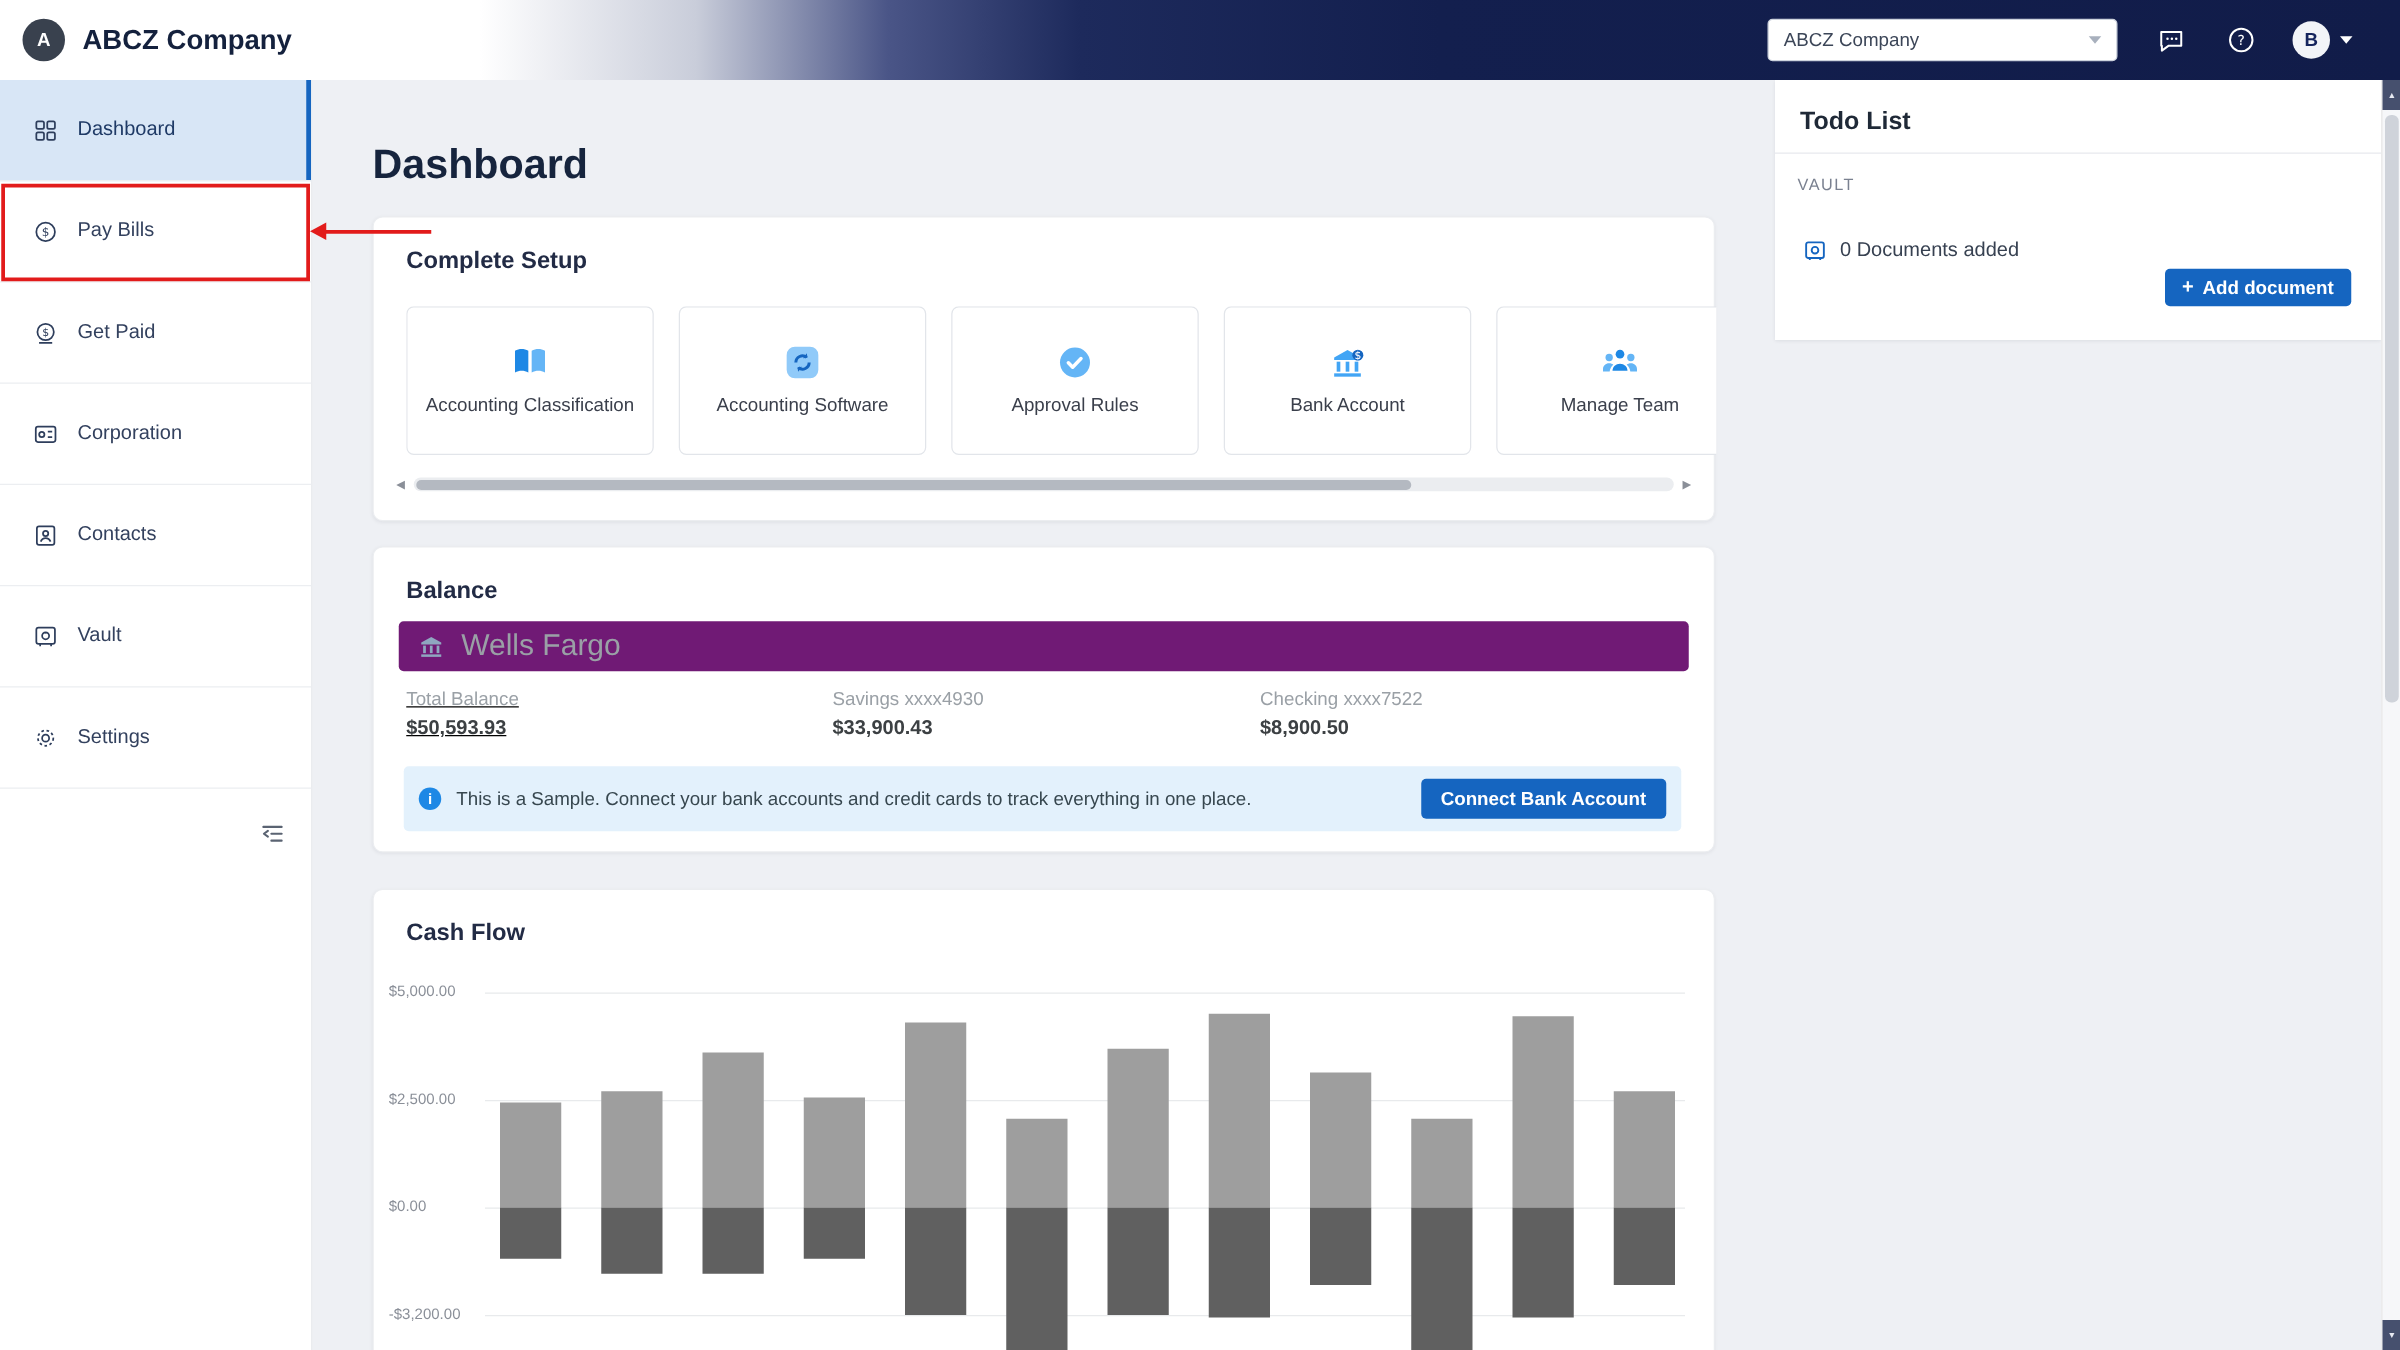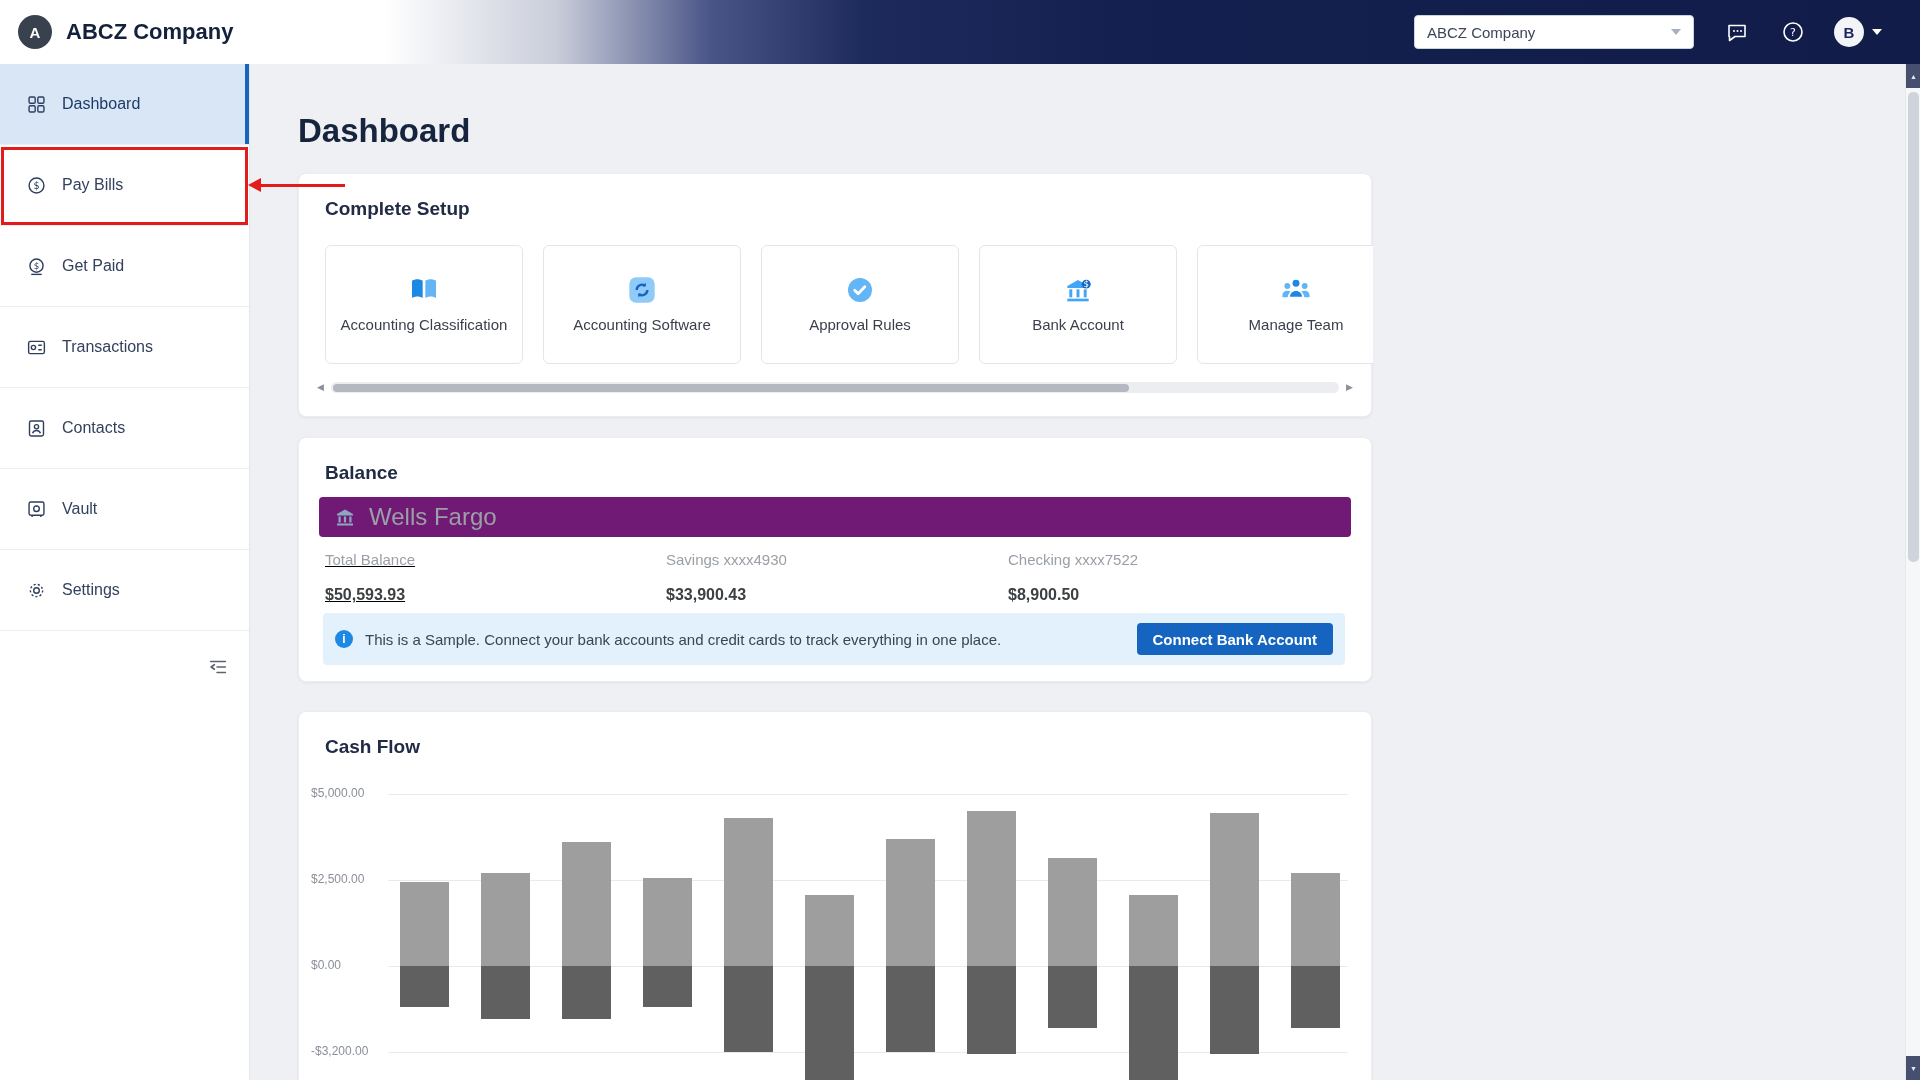--- a/index.html
+++ b/index.html
@@ -47,21 +47,21 @@
   .hscroll-thumb { position:absolute; left:2px; top:1.5px; height:8px; width:79%; background:#b4b9c1; border-radius:5px; cursor:pointer; }
   .hs-arrow { position:absolute; top:208px; font-size:9px; color:#8a8f98; line-height:11px; cursor:pointer; user-select:none; }
   .hs-arrow.left { left:18px; } .hs-arrow.right { right:18px; }
 
   
   #balance-card { top:373px; height:245px; }
   .wf-row { position:absolute; left:20px; right:20px; top:59px; height:40px; background:#701a75; border-radius:4px; display:flex; align-items:center; gap:12px; padding-left:14px; }
   .wf-name { font-size:24px; color:#9aa0a6; }
   .bal-col { position:absolute; top:113px; }
   .bal-col .lbl { font-size:15px; color:#9aa0a6; }
-  .bal-col .val { font-size:16px; font-weight:700; color:#3c4043; margin-top:18px; }
+  .bal-col .val { font-size:16px; font-weight:700; color:#3c4043; margin-top:6px; }
   .col-1 { left:26px;text-decoration:underline; } .col-2 { left:367px; } .col-3 { left:709px; }
   .sample-banner { position:absolute; left:24px; right:26px; top:175px; height:52px; background:#e3f1fc; border-radius:4px; display:flex; align-items:center; padding:0 12px; }
   .info-icon { width:18px; height:18px; border-radius:50%; background:#1e88e5; color:#fff; font-size:12px; font-weight:700; display:flex; align-items:center; justify-content:center; font-style:normal; flex:0 0 auto; }
   .sample-text { font-size:15px; color:#37474f; margin-left:12px; }
   .btn-blue { background:#1565c0; color:#fff; border:none; border-radius:4px; font-size:15px; font-weight:600; font-family:"Liberation Sans",sans-serif; cursor:pointer; }
   .connect-btn { margin-left:auto; height:32px; padding:4px 16px; }
 
   
   #cashflow-card { top:647px; height:520px; }
   .chart { position:absolute; left:0; top:0; width:100%; height:100%; }
@@ -148,21 +148,21 @@
         <path d="M6 21h12"></path>
       </svg>
       <span>Get Paid</span>
     </div>
     <div class="nav-item">
       <svg width="21" height="21" viewBox="0 0 24 24" fill="none" stroke="#2e3e5c" stroke-width="1.6">
         <rect x="3" y="5" width="18" height="14" rx="2"></rect>
         <circle cx="8.5" cy="12" r="2.4"></circle>
         <path d="M14 9.5h4M14 14.5h4"></path>
       </svg>
-      <span>Transactions</span>
+      <span>Corporation</span>
     </div>
     <div class="nav-item">
       <svg width="21" height="21" viewBox="0 0 24 24" fill="none" stroke="#2e3e5c" stroke-width="1.6">
         <rect x="4" y="3.5" width="16" height="17" rx="2"></rect>
         <circle cx="12" cy="10" r="2.4"></circle>
         <path d="M7.5 17.5c.8-2 2.6-3.2 4.5-3.2s3.7 1.2 4.5 3.2"></path>
       </svg>
       <span>Contacts</span>
     </div>
     <div class="nav-item">
@@ -314,20 +314,37 @@
             <div class="bar" style="left: 741px; width: 49px; top: 172px; height: 115px; background: rgb(96, 96, 96);"></div>
             <div class="bar" style="left: 822px; width: 49px; top: 19px; height: 153px; background: rgb(158, 158, 158);"></div>
             <div class="bar" style="left: 822px; width: 49px; top: 172px; height: 88px; background: rgb(96, 96, 96);"></div>
             <div class="bar" style="left: 903px; width: 49px; top: 79px; height: 93px; background: rgb(158, 158, 158);"></div>
             <div class="bar" style="left: 903px; width: 49px; top: 172px; height: 62px; background: rgb(96, 96, 96);"></div>
           </div>
       </div>
     </div>
   </div>
 
+  <div class="todo-panel">
+    <div class="todo-title">Todo List</div>
+    <div class="todo-divider"></div>
+    <div class="todo-section">VAULT</div>
+    <div class="docs-row">
+      <svg width="20" height="20" viewBox="0 0 24 24" fill="none" stroke="#1565c0" stroke-width="1.8">
+        <rect x="3.5" y="3.5" width="17" height="15" rx="2"></rect>
+        <circle cx="12" cy="11" r="3.2"></circle>
+        <path d="M7 18.5v2M17 18.5v2"></path>
+      </svg>
+      <span>0 Documents added</span>
+    </div>
+    <button class="btn-blue add-doc-btn">
+      <span class="plus-glyph">+</span>
+      <span>Add document</span>
+    </button>
+  </div>
 
   <div class="v-scrollbar">
     <div class="v-btn up">▲</div>
     <div class="v-thumb"></div>
     <div class="v-btn down">▼</div>
   </div>
 
   <div class="anno-rect"></div>
   <div class="anno-arrow-line"></div>
   <div class="anno-arrow-head"></div>

